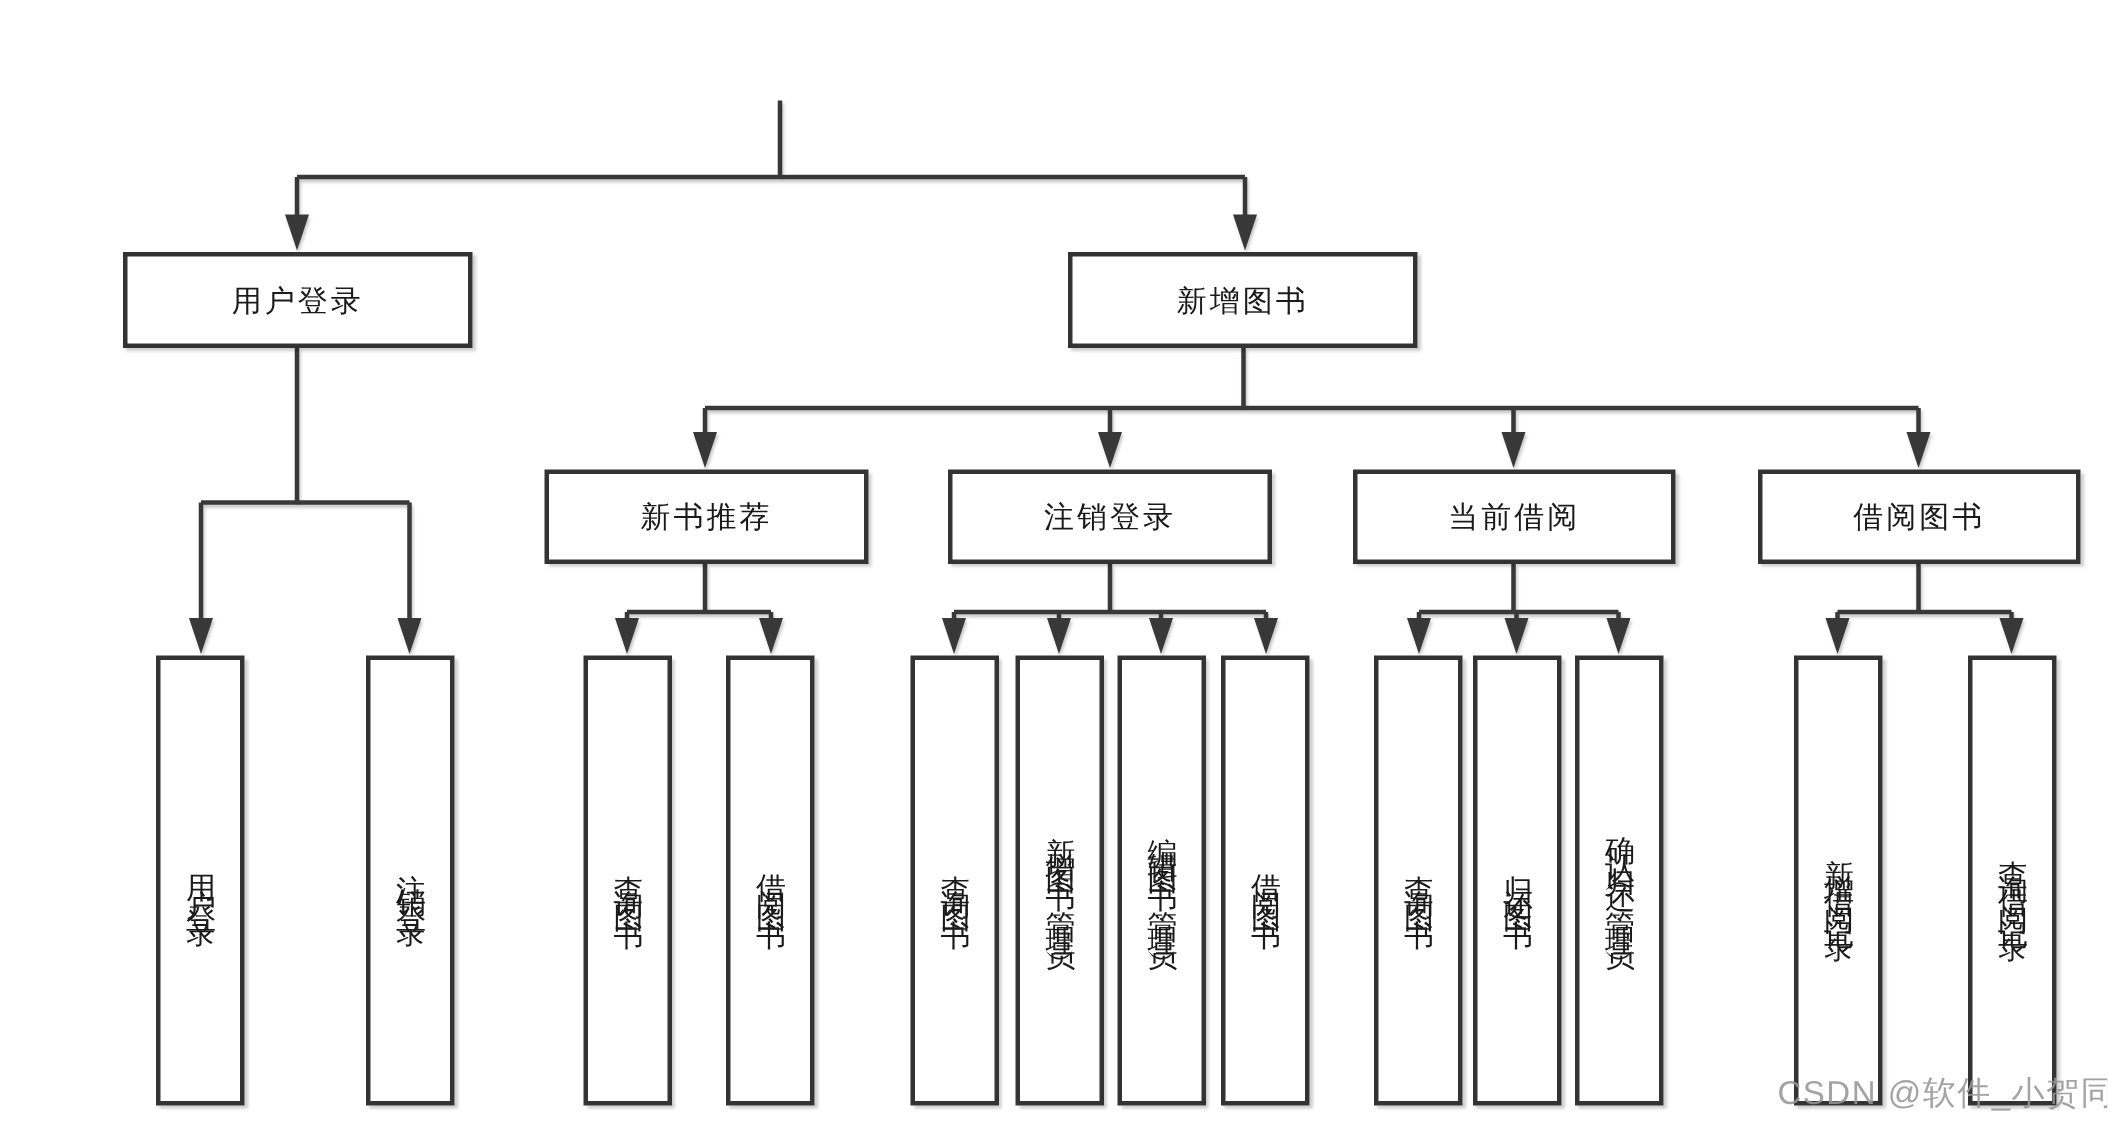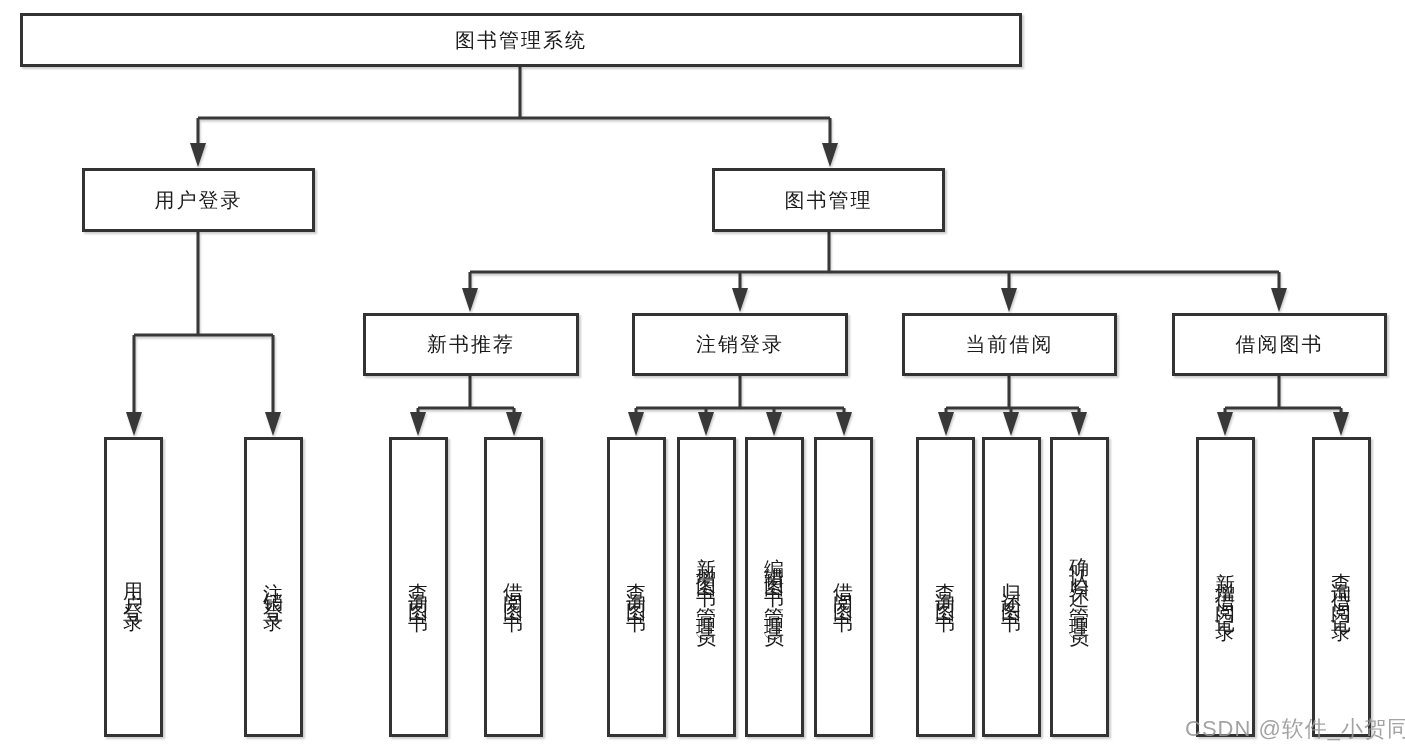--- a/index.html
+++ b/index.html
@@ -58,29 +58,26 @@
       <polygon points="766,412 782,412 774,436"></polygon>
       <polygon points="836,412 852,412 844,436"></polygon>
       <polygon points="938,412 954,412 946,436"></polygon>
       <polygon points="1003,412 1019,412 1011,436"></polygon>
       <polygon points="1071,412 1087,412 1079,436"></polygon>
       <polygon points="1217,412 1233,412 1225,436"></polygon>
       <polygon points="1333,412 1349,412 1341,436"></polygon>
     </g>
   </svg>
 
-  <div class="box" style="left:20px;top:13px;width:1002px;height:54px">
-    <span class="h">图书管理系统</span>
-  </div>
 
   <div class="box" style="left:82px;top:168px;width:233px;height:64px">
     <span class="h">用户登录</span>
   </div>
   <div class="box" style="left:712px;top:168px;width:233px;height:64px">
-    <span class="h">图书管理</span>
+    <span class="h">新增图书</span>
   </div>
 
   <div class="box" style="left:363px;top:313px;width:216px;height:63px">
     <span class="h">新书推荐</span>
   </div>
   <div class="box" style="left:632px;top:313px;width:216px;height:63px">
     <span class="h">注销登录</span>
   </div>
   <div class="box" style="left:902px;top:313px;width:215px;height:63px">
     <span class="h">当前借阅</span>

